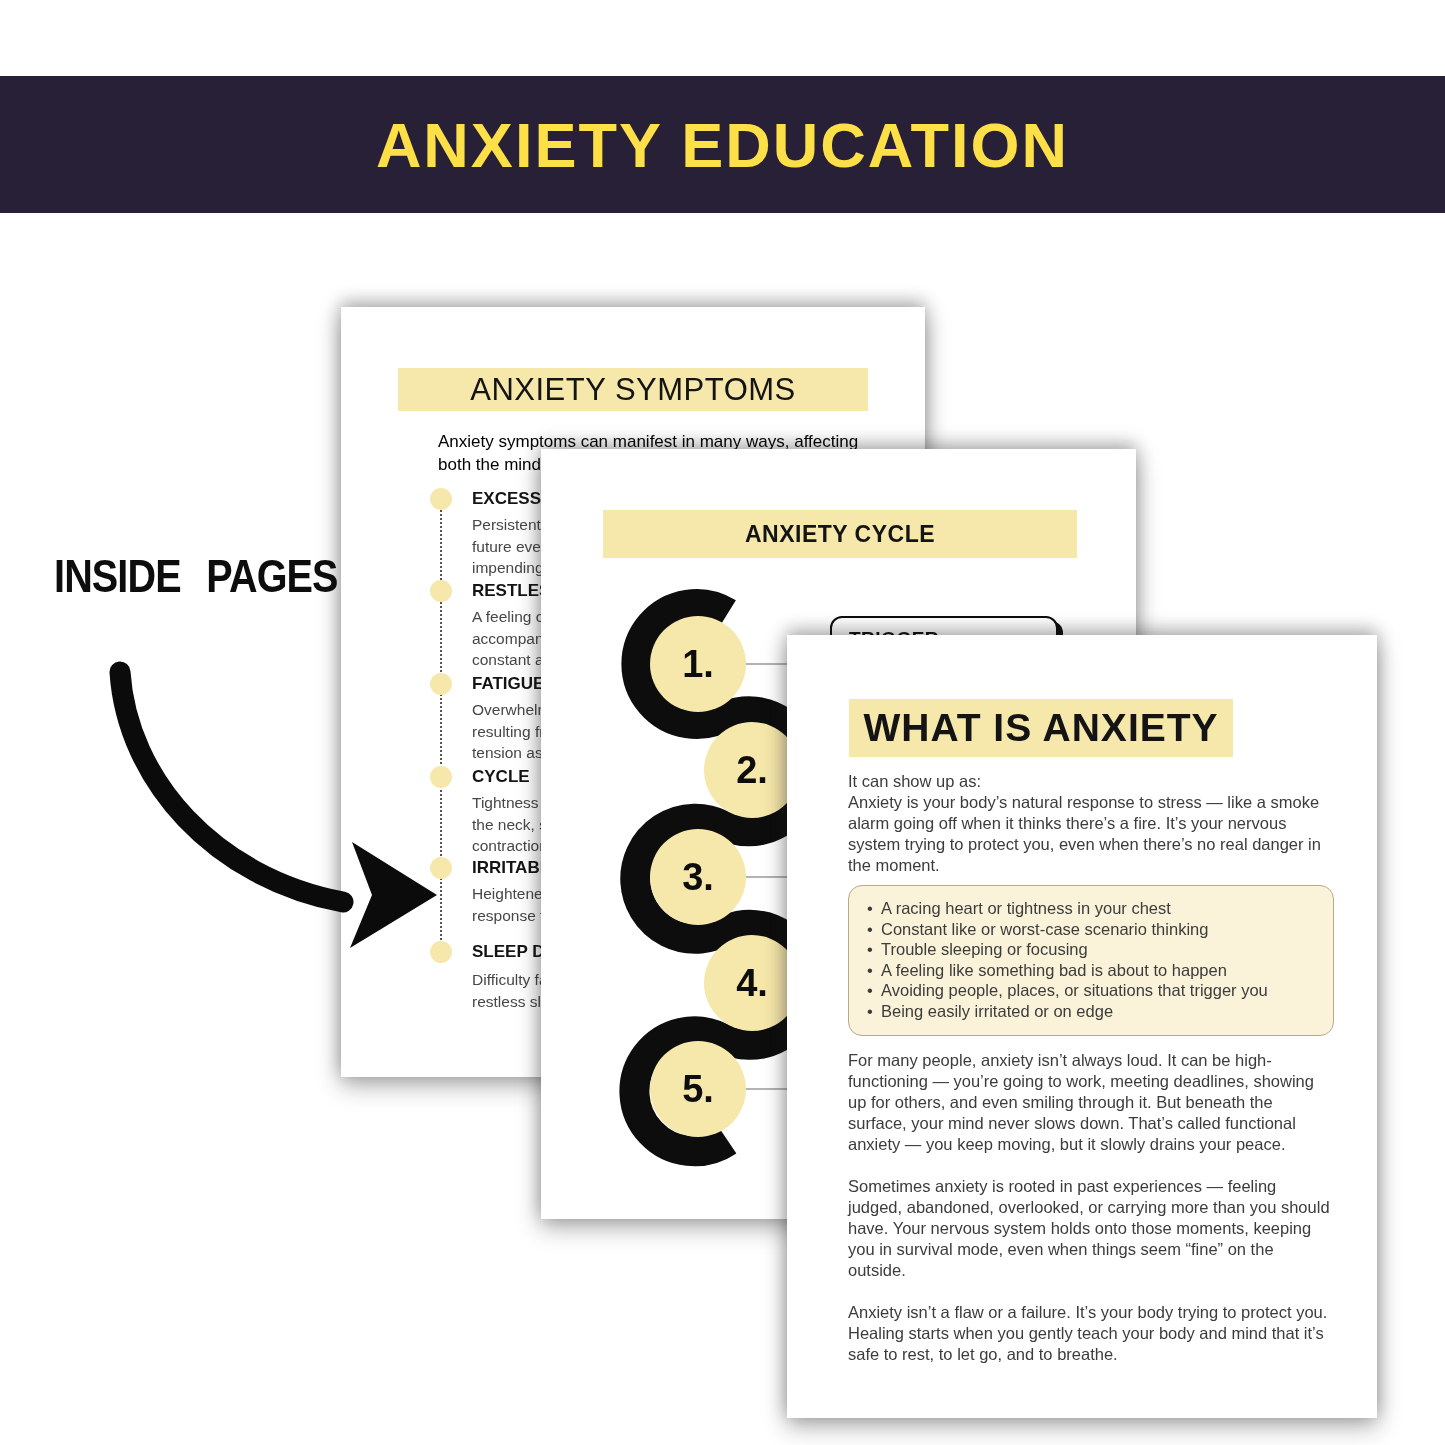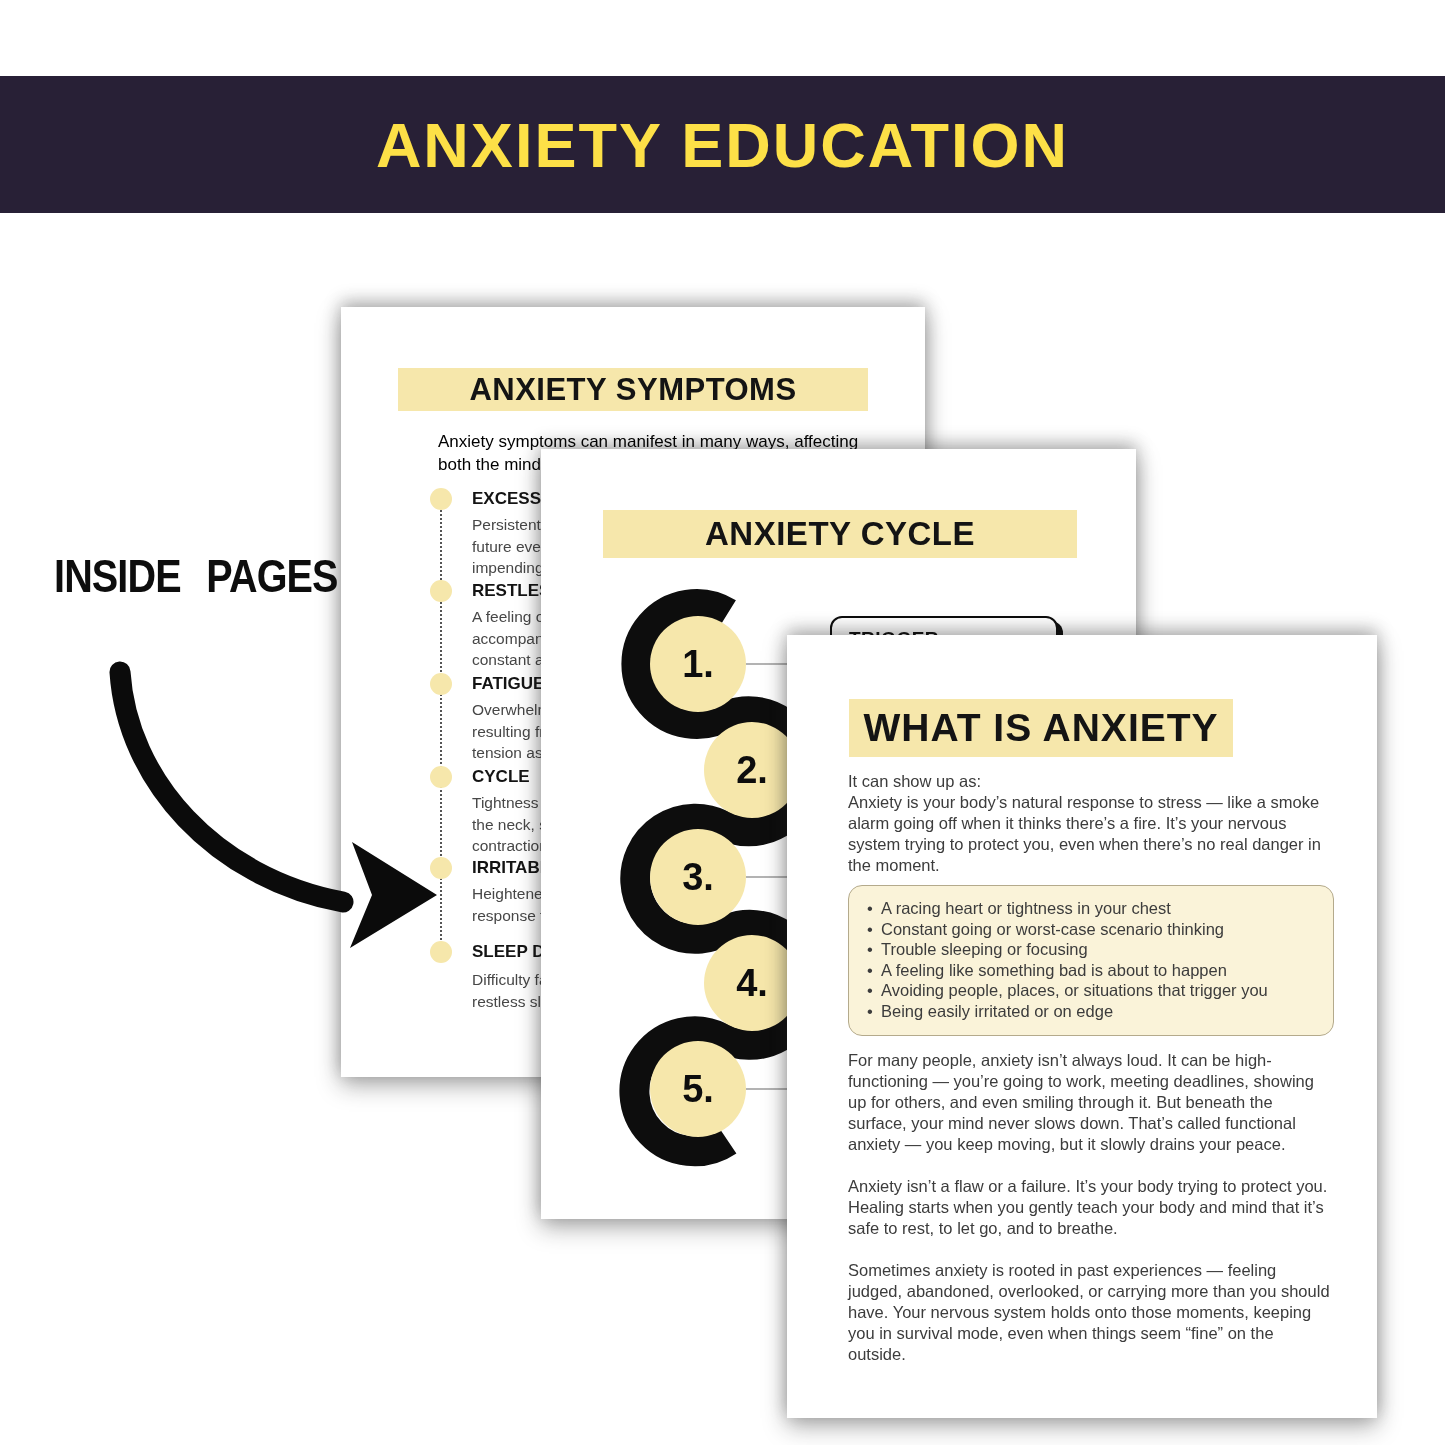--- a/index.html
+++ b/index.html
@@ -21,33 +21,33 @@
   .page{position:absolute;background:#ffffff;
         box-shadow:0 -6px 16px rgba(30,30,30,.28), 0 8px 22px rgba(30,30,30,.38);}
   .page-symptoms{left:341px;top:307px;width:584px;height:770px;z-index:2;overflow:hidden;}
   .page-cycle{left:541px;top:449px;width:595px;height:770px;z-index:3;overflow:hidden;}
   .page-what{left:787px;top:635px;width:590px;height:783px;z-index:4;overflow:hidden;}
 
   .title-banner{position:absolute;display:flex;align-items:center;justify-content:center;}
 
   
   .sym-banner{left:57px;top:61px;width:470px;height:43px;}
-  .sym-banner span{font-size:31px;font-weight:700;letter-spacing:.5px;color:#141414;}
+  .sym-banner span{font-size:31px;font-weight:400;letter-spacing:.5px;color:#141414;}
   .sym-intro{position:absolute;left:97px;top:124px;font-size:17px;line-height:22.5px;
              color:#000000;white-space:pre-line;}
   .timeline{position:absolute;left:99px;top:192px;height:452px;border-left:2px dotted #555;}
   .tl-dot{position:absolute;left:89px;width:22px;height:22px;border-radius:50%;}
   .sym-item-title{position:absolute;left:131px;font-size:17px;font-weight:800;color:#141414;
                   white-space:nowrap;}
   .sym-item-desc{position:absolute;left:131px;font-size:15.5px;line-height:21.5px;color:#474747;
                  white-space:pre-line;}
 
   
   .cyc-banner{left:62px;top:61px;width:474px;height:48px;}
-  .cyc-banner span{font-size:33px;font-weight:800;letter-spacing:.5px;color:#141414;}
+  .cyc-banner span{font-size:23px;font-weight:800;letter-spacing:.5px;color:#141414;}
   .snake-svg{position:absolute;left:0;top:0;}
   .step-circle{position:absolute;width:96px;height:96px;border-radius:50%;
                display:flex;align-items:center;justify-content:center;
                font-size:38px;font-weight:800;color:#0d0d0d;}
   .trigger-box{position:absolute;left:289px;top:167px;width:228px;height:64px;background:#fff;
                border:2.5px solid #0d0d0d;border-radius:12px;box-shadow:5px 5px 0 #0d0d0d;
                padding:10px 0 0 17px;box-sizing:border-box;
                font-size:19px;font-weight:800;letter-spacing:.5px;color:#0d0d0d;}
 
   
@@ -155,39 +155,39 @@
       <p>It can show up as:</p>
       <p>Anxiety is your body’s natural response to stress — like a smoke alarm going off when it thinks there’s a fire. It’s your nervous system trying to protect you, even when there’s no real danger in the moment.</p>
 
       <div class="bullet-panel" style="background:#faf3d9;">
         <div class="bullet-row">
           <span class="bullet-dot">•</span>
           <span>A racing heart or tightness in your chest</span>
         </div>
         <div class="bullet-row">
           <span class="bullet-dot">•</span>
-          <span>Constant going or worst-case scenario thinking</span>
+          <span>Constant like or worst-case scenario thinking</span>
         </div>
         <div class="bullet-row">
           <span class="bullet-dot">•</span>
           <span>Trouble sleeping or focusing</span>
         </div>
         <div class="bullet-row">
           <span class="bullet-dot">•</span>
           <span>A feeling like something bad is about to happen</span>
         </div>
         <div class="bullet-row">
           <span class="bullet-dot">•</span>
           <span>Avoiding people, places, or situations that trigger you</span>
         </div>
         <div class="bullet-row">
           <span class="bullet-dot">•</span>
           <span>Being easily irritated or on edge</span>
         </div>
       </div>
 
       <p class="p-gap">For many people, anxiety isn’t always loud. It can be high-functioning — you’re going to work, meeting deadlines, showing up for others, and even smiling through it. But beneath the surface, your mind never slows down. That’s called functional anxiety — you keep moving, but it slowly drains your peace.</p>
+      <p class="p-gap-lg">Sometimes anxiety is rooted in past experiences — feeling judged, abandoned, overlooked, or carrying more than you should have. Your nervous system holds onto those moments, keeping you in survival mode, even when things seem “fine” on the outside.</p>
       <p class="p-gap-lg">Anxiety isn’t a flaw or a failure. It’s your body trying to protect you. Healing starts when you gently teach your body and mind that it’s safe to rest, to let go, and to breathe.</p>
-      <p class="p-gap-lg">Sometimes anxiety is rooted in past experiences — feeling judged, abandoned, overlooked, or carrying more than you should have. Your nervous system holds onto those moments, keeping you in survival mode, even when things seem “fine” on the outside.</p>
     </div>
   </div>
 
 </div>
 
 </body></html>

